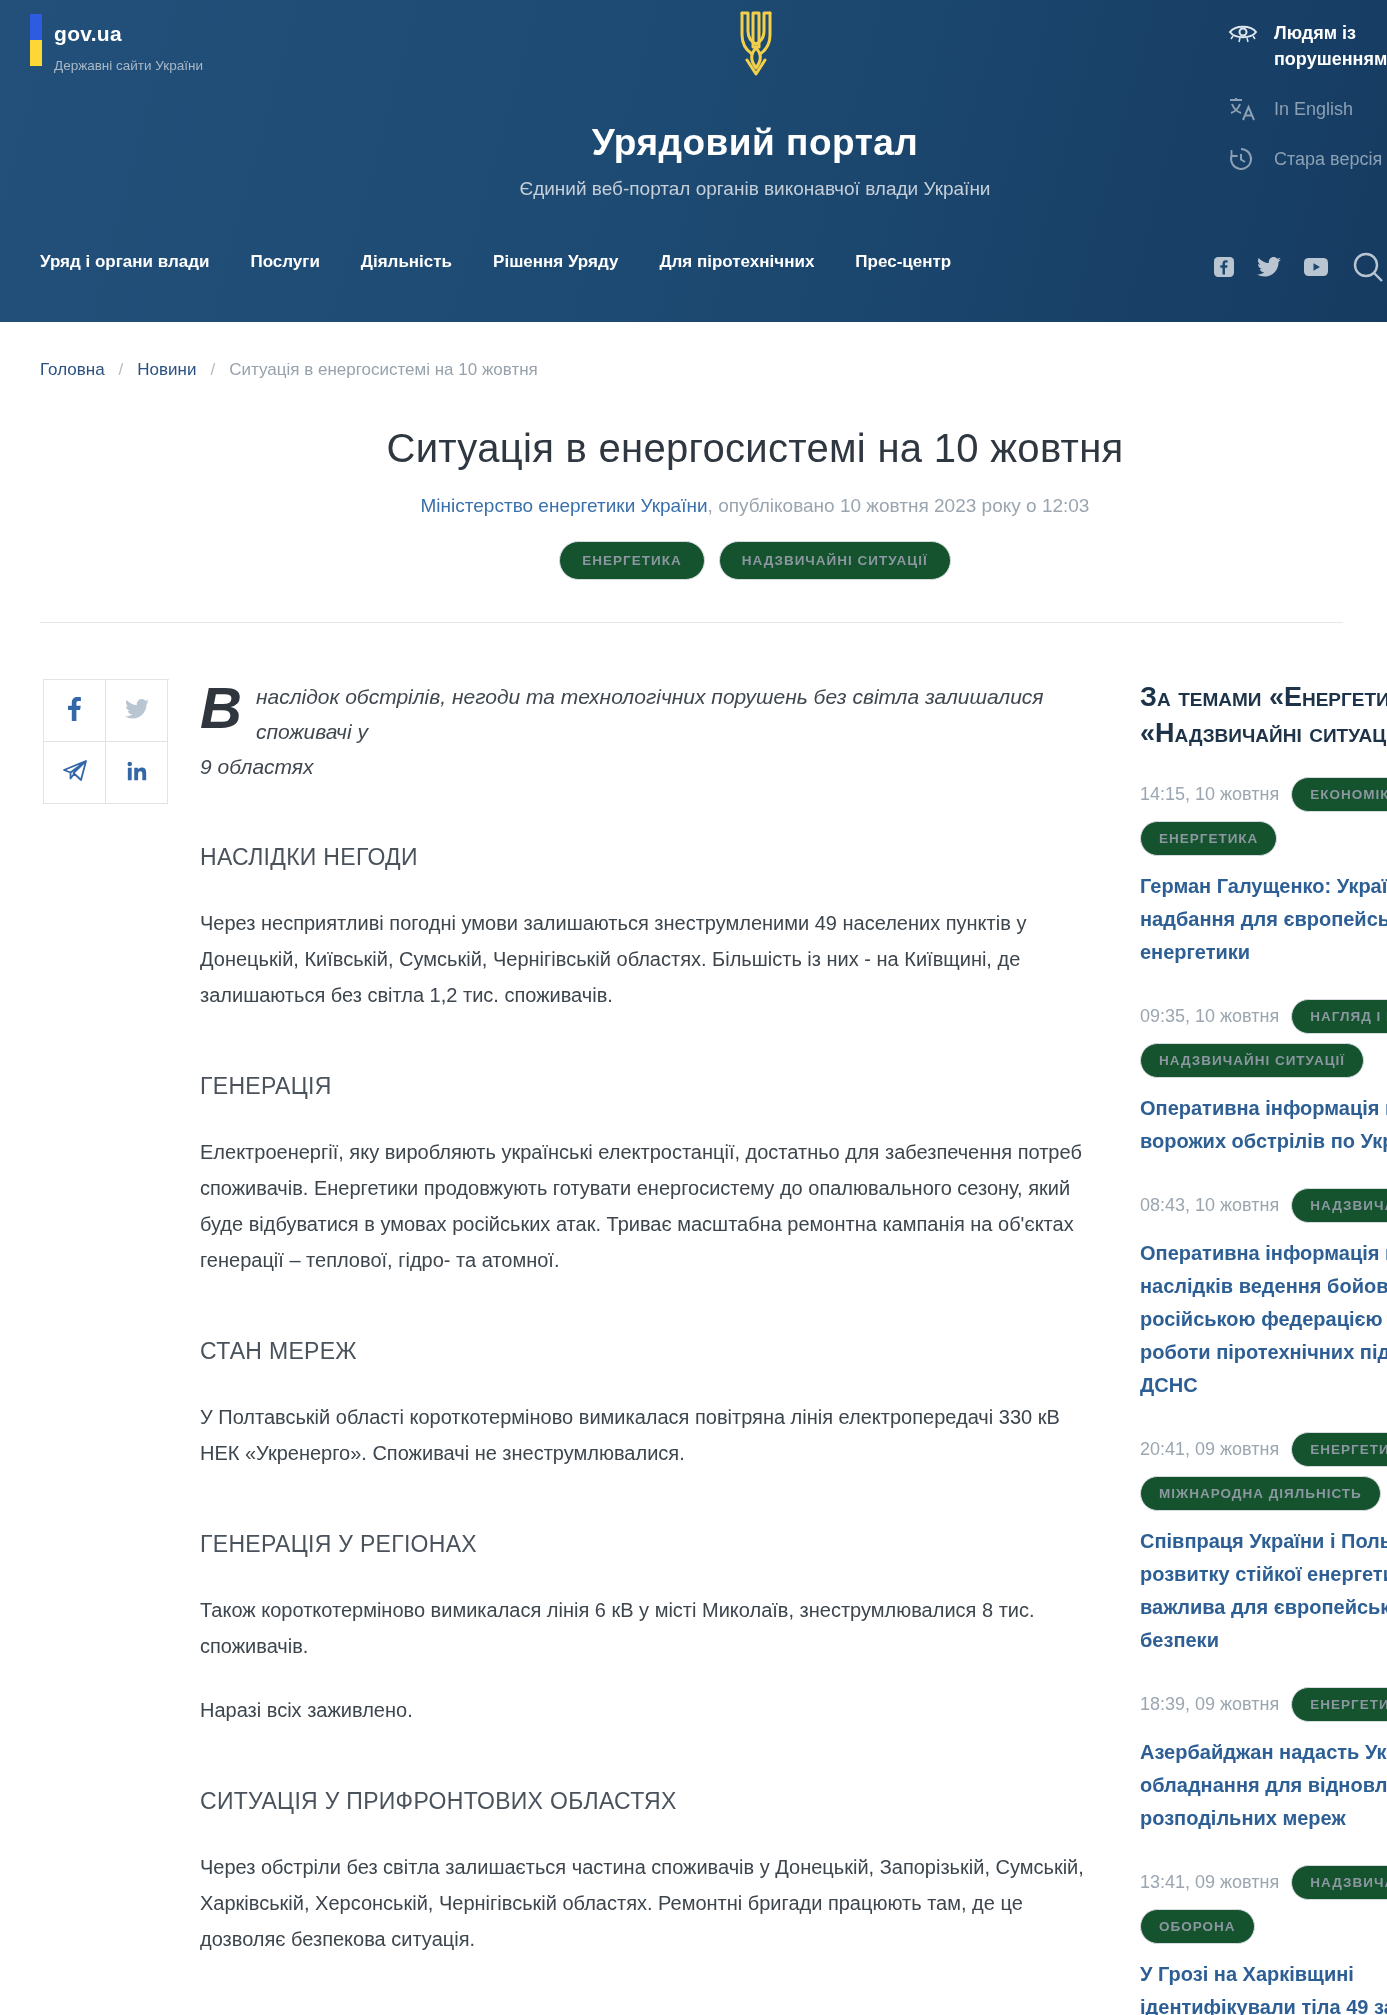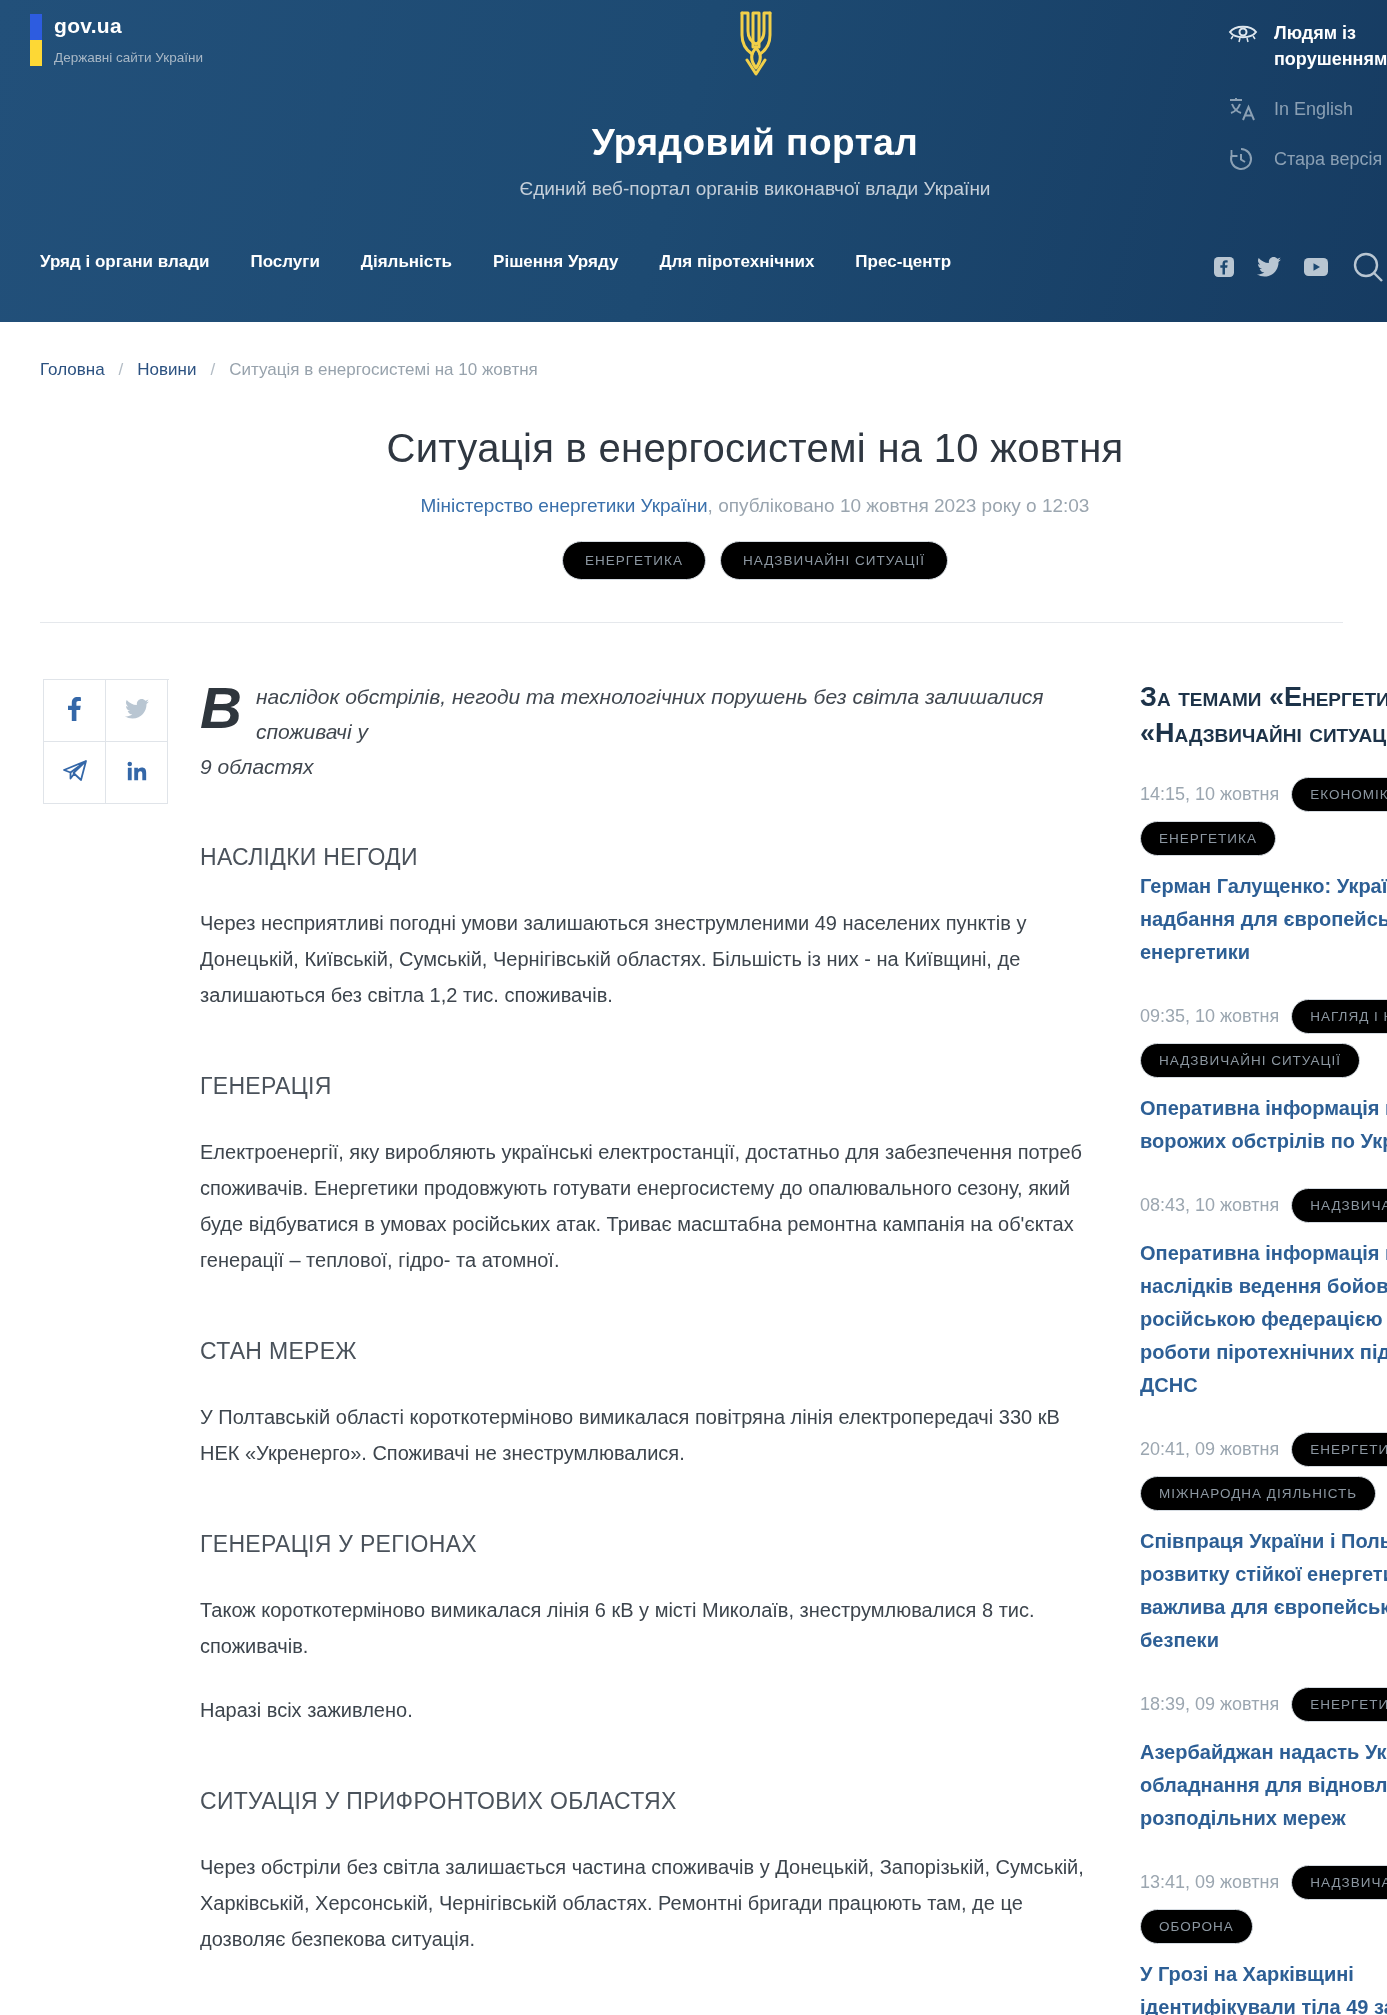--- a/index.html
+++ b/index.html
@@ -7,21 +7,21 @@
     font-family:"Liberation Sans","DejaVu Sans",sans-serif; }
   .page { width:1510px; position:relative; }
 
   
   .hdr { position:relative; height:322px; width:1510px;
     background:linear-gradient(105deg,#22507a 0%,#1d4a72 45%,#15395f 100%); }
   .gov { position:absolute; left:30px; top:14px; display:flex; gap:12px; }
   .gov-flag { width:12px; height:52px; display:flex; flex-direction:column; }
   .gov-flag .b { flex:1; background:#2d5ce0; }
   .gov-flag .y { flex:1; background:#fdd835; }
-  .gov-name { color:#fff; font-size:21px; font-weight:700; letter-spacing:.3px; }
+  .gov-name { color:#fff; font-size:21px; font-weight:700; letter-spacing:.3px;margin-top:8px; }
   .gov-sub { color:#a9b8c6; font-size:13.5px; margin-top:12px; }
 
   .access { position:absolute; left:1228px; top:20px; }
   .access-row { display:flex; gap:16px; align-items:flex-start; margin-bottom:24px; }
   .access-row .lbl { font-size:18px; color:#8ba0b4; line-height:26px; white-space:pre-line; }
   .access-row.first .lbl { color:#fff; font-weight:700; }
   .access-ic { width:30px; height:26px; flex:0 0 auto; }
 
   .trident { position:absolute; left:733px; top:10px; }
   .site-title { position:absolute; left:0; top:122px; width:1510px; text-align:center;
@@ -40,22 +40,22 @@
   .crumb-sep { color:#b3bcc5; }
   .crumb-cur { color:#97a2ac; }
 
   
   .a-head { width:1510px; text-align:center; }
   .a-title { margin-top:46px; font-size:40px; font-weight:500; color:#2f3741; letter-spacing:.3px; }
   .a-meta { margin-top:24px; font-size:19px; color:#9aa5af; }
   .a-meta .src { color:#3a70ab; cursor:pointer; }
   .a-tags { margin-top:24px; display:flex; gap:14px; justify-content:center; }
   .pill { display:inline-block; border:1px solid #d6dce2; border-radius:21px;
-    padding:11px 22px; font-size:13.5px; font-weight:400; letter-spacing:1px;
-    color:#8c97a1; background:#000000; cursor:pointer; white-space:nowrap; }
+    padding:11px 22px; font-size:13.5px; font-weight:700; letter-spacing:1px;
+    color:#8c97a1; background:#14532d; cursor:pointer; white-space:nowrap; }
   .divider { margin:42px 0 0 40px; width:1303px; height:1px; background:#e5e8ec; }
 
   
   .body-row { display:flex; margin-top:56px; align-items:flex-start; }
   .share { margin-left:43px; width:126px; flex:0 0 auto;
     display:grid; grid-template-columns:62px 62px; grid-auto-rows:62px;
     border-top:1px solid #e0e4e9; border-left:1px solid #e0e4e9; }
   .share-cell { border-right:1px solid #e0e4e9; border-bottom:1px solid #e0e4e9;
     display:flex; align-items:center; justify-content:center; cursor:pointer; }
 

